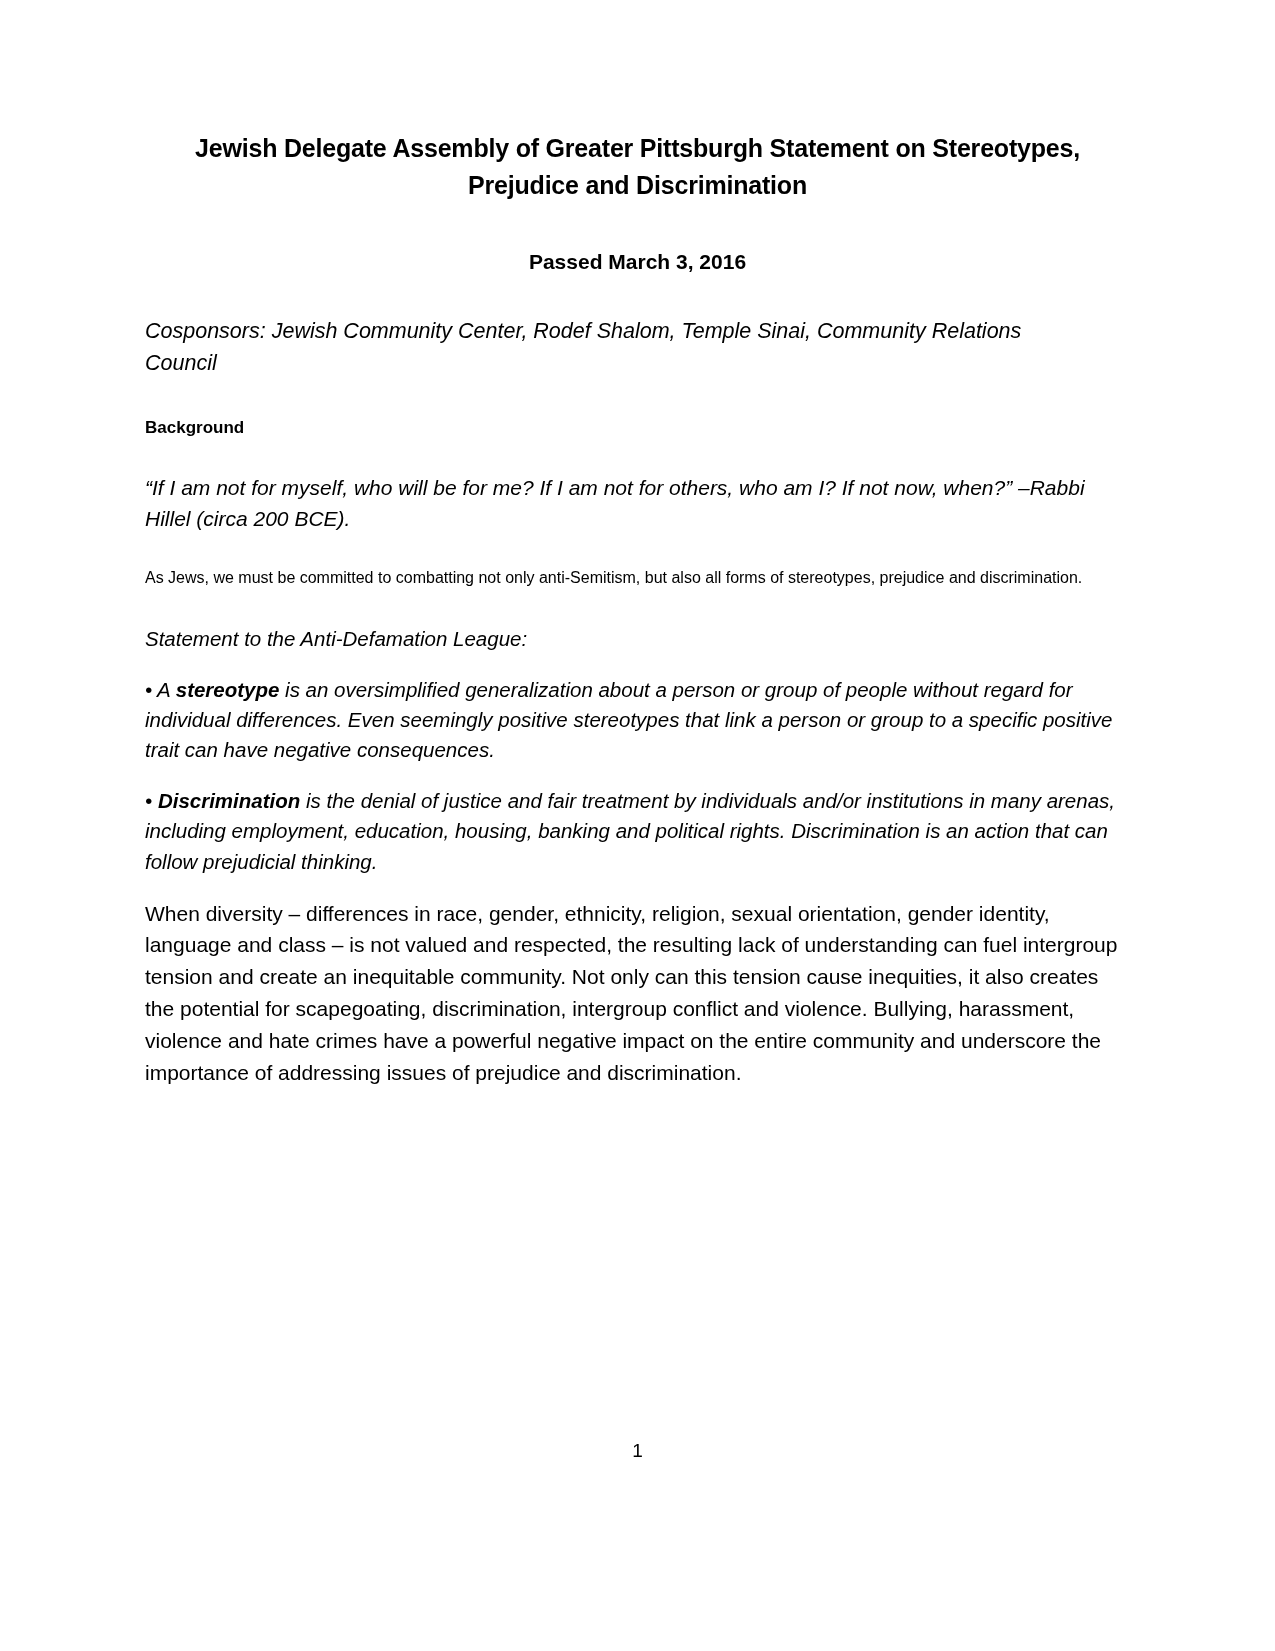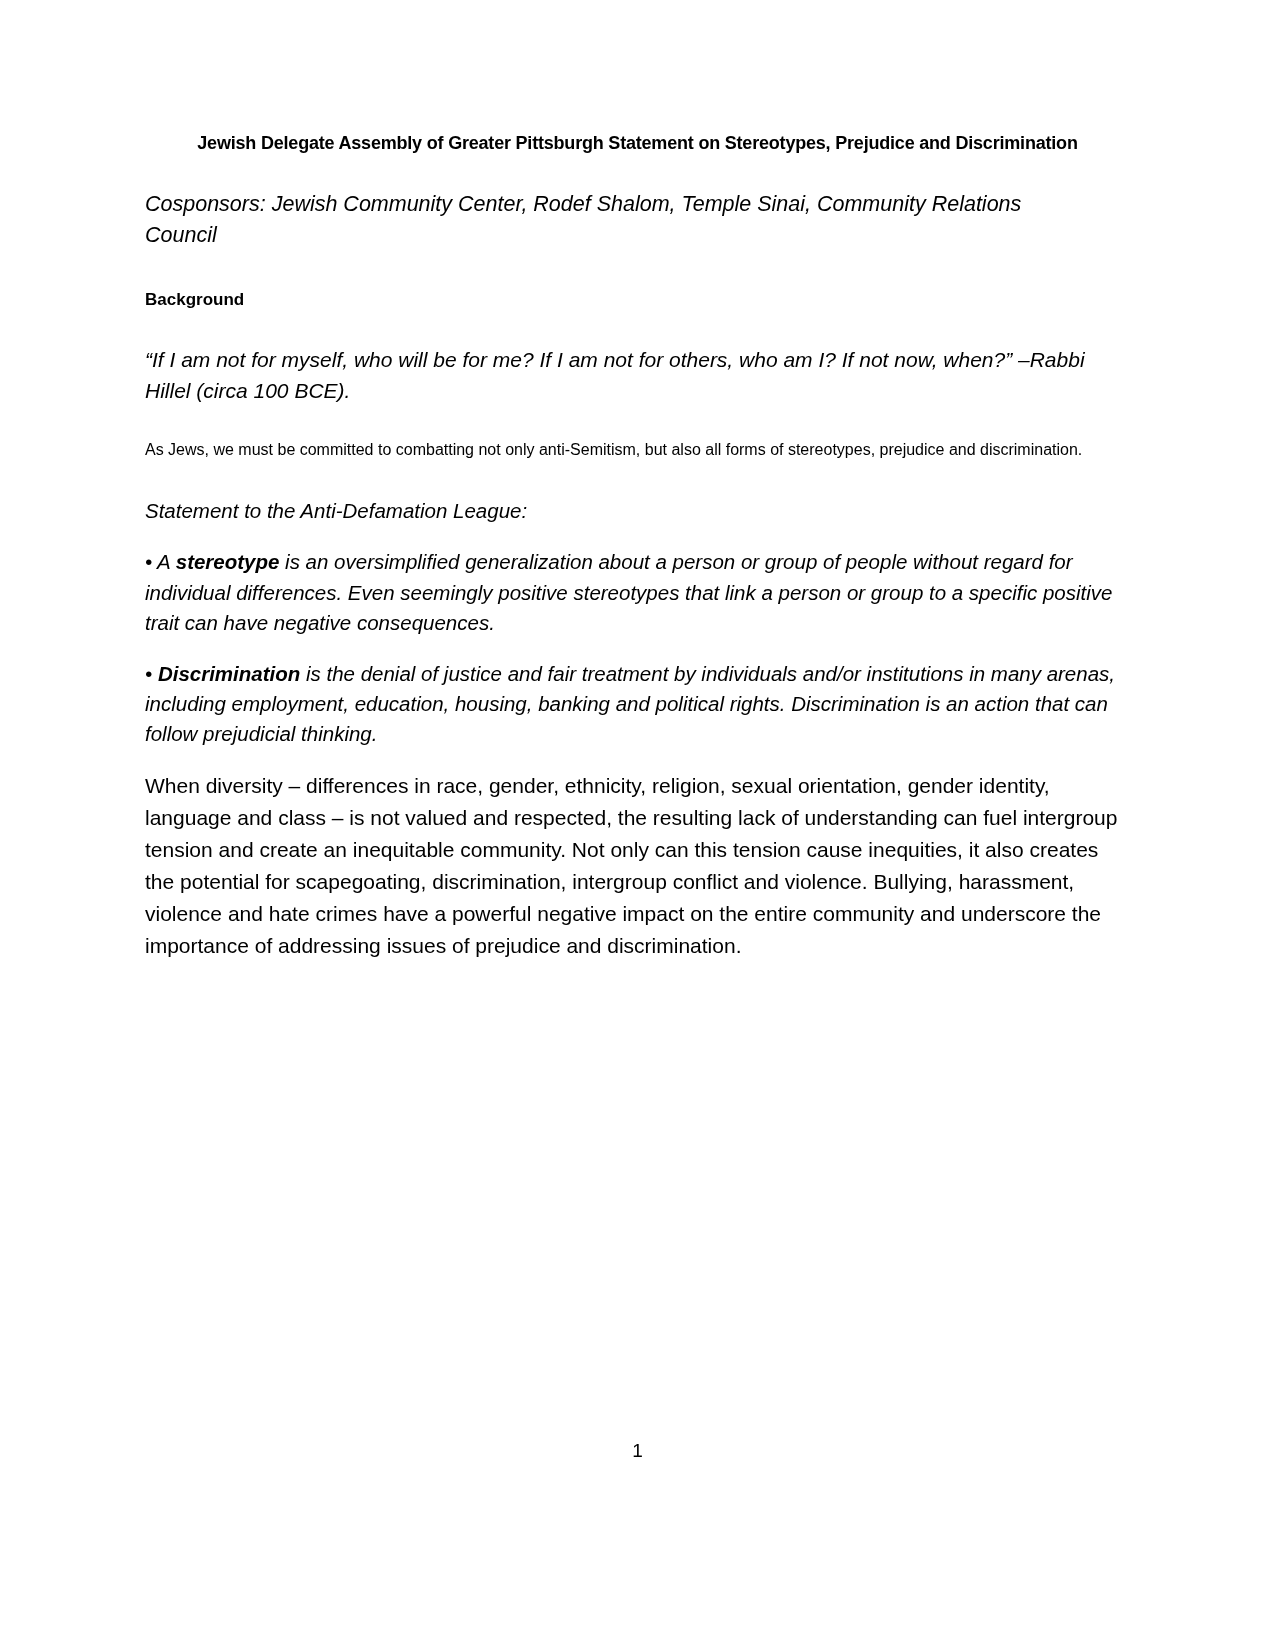--- a/index.html
+++ b/index.html
@@ -16,38 +16,38 @@
     overflow: hidden;
   }
   .page {
     position: relative;
     width: 1275px;
     height: 1651px;
     box-sizing: border-box;
     padding: 130px 145px 0 145px;
   }
   .doc-title {
-    font-size: 18px;
+    font-size: 25px;
     font-weight: bold;
     text-align: center;
     line-height: 1.48;
     letter-spacing: -0.2px;
     margin: 0 8px;
   }
   .passed-date {
     font-size: 21px;
     font-weight: bold;
     text-align: center;
     margin-top: 46px;
   }
   .cosponsors {
     font-size: 21.5px;
     font-style: italic;
     line-height: 1.48;
-    margin-top: 32px;
+    margin-top: 42px;
     max-width: 880px;
   }
   .section-heading {
     font-size: 17px;
     font-weight: bold;
     margin-top: 38px;
   }
   .quote {
     font-size: 21px;
     font-style: italic;
@@ -88,26 +88,27 @@
     font-size: 19px;
   }
 </style>
 </head>
 <body>
 
 <div class="page">
 
   <h1 class="doc-title">Jewish Delegate Assembly of Greater Pittsburgh Statement on Stereotypes, Prejudice and Discrimination</h1>
 
+  <p class="passed-date">Passed March 3, 2016</p>
 
   <p class="cosponsors">Cosponsors: Jewish Community Center, Rodef Shalom, Temple Sinai, Community Relations Council</p>
 
   <p class="section-heading">Background</p>
 
-  <p class="quote">“If I am not for myself, who will be for me? If I am not for others, who am I? If not now, when?” –Rabbi Hillel (circa 100 BCE).</p>
+  <p class="quote">“If I am not for myself, who will be for me? If I am not for others, who am I? If not now, when?” –Rabbi Hillel (circa 200 BCE).</p>
 
   <p class="para">As Jews, we must be committed to combatting not only anti-Semitism, but also all forms of stereotypes, prejudice and discrimination.</p>
 
   <p class="adl-intro">Statement to the Anti-Defamation League:</p>
 
   <p class="bullet"><span>• A </span><b>stereotype</b><span> is an oversimplified generalization about a person or group of people without regard for individual differences. Even seemingly positive stereotypes that link a person or group to a specific positive trait can have negative consequences.</span></p>
 
 
   <p class="bullet"><span>• </span><b>Discrimination</b><span> is the denial of justice and fair treatment by individuals and/or institutions in many arenas, including employment, education, housing, banking and political rights. Discrimination is an action that can follow prejudicial thinking.</span></p>
 

